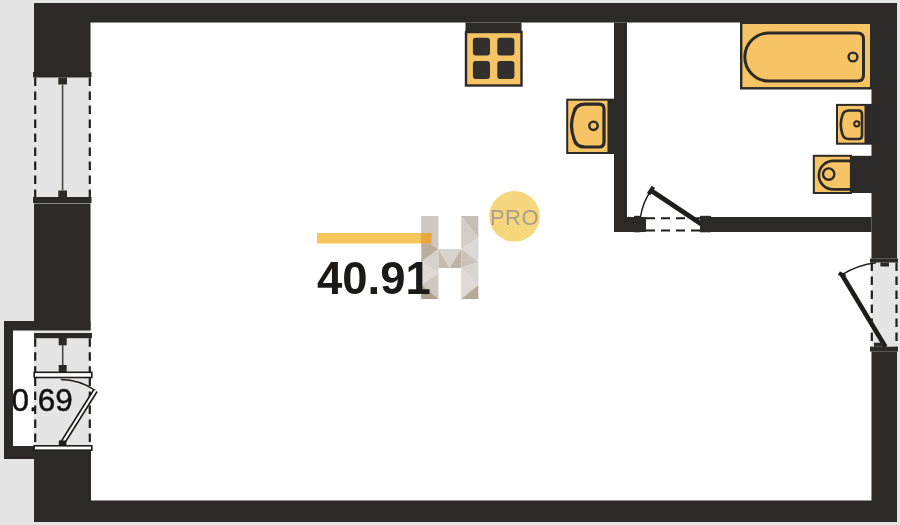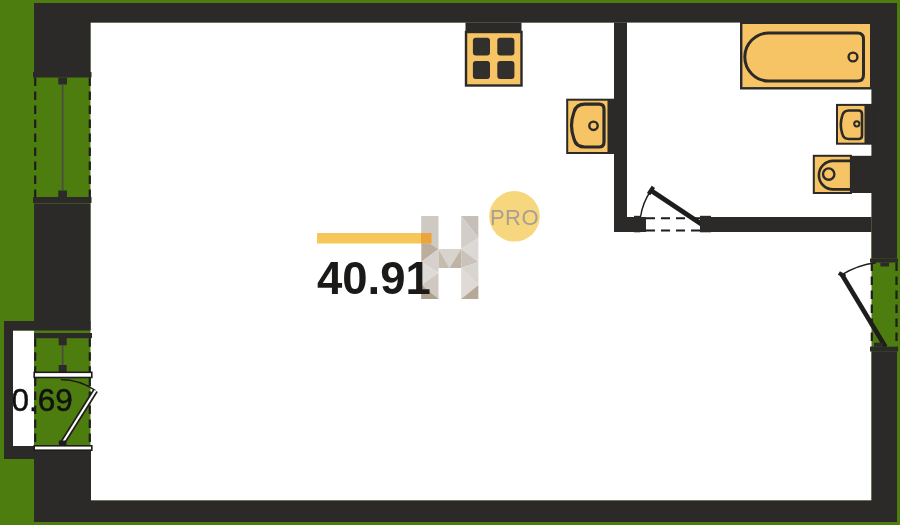--- a/index.html
+++ b/index.html
@@ -1,16 +1,16 @@
 <!DOCTYPE html>
 <html><head>
 <meta charset="utf-8">
 <style>
   html,body{margin:0;padding:0;background:#ffffff;}
-  #plan{position:relative;width:900px;height:525px;background:#4d7c0f;overflow:hidden;
+  #plan{position:relative;width:900px;height:525px;background:#e5e5e5;overflow:hidden;
         font-family:"Liberation Sans", sans-serif;}
   svg{position:absolute;left:0;top:0;}
 </style>
 </head>
 <body>
 <div id="plan">
 
 <svg width="900" height="525" viewBox="0 0 900 525">
 
   <rect x="90.5" y="22.5" width="781" height="478" fill="#ffffff"></rect>

